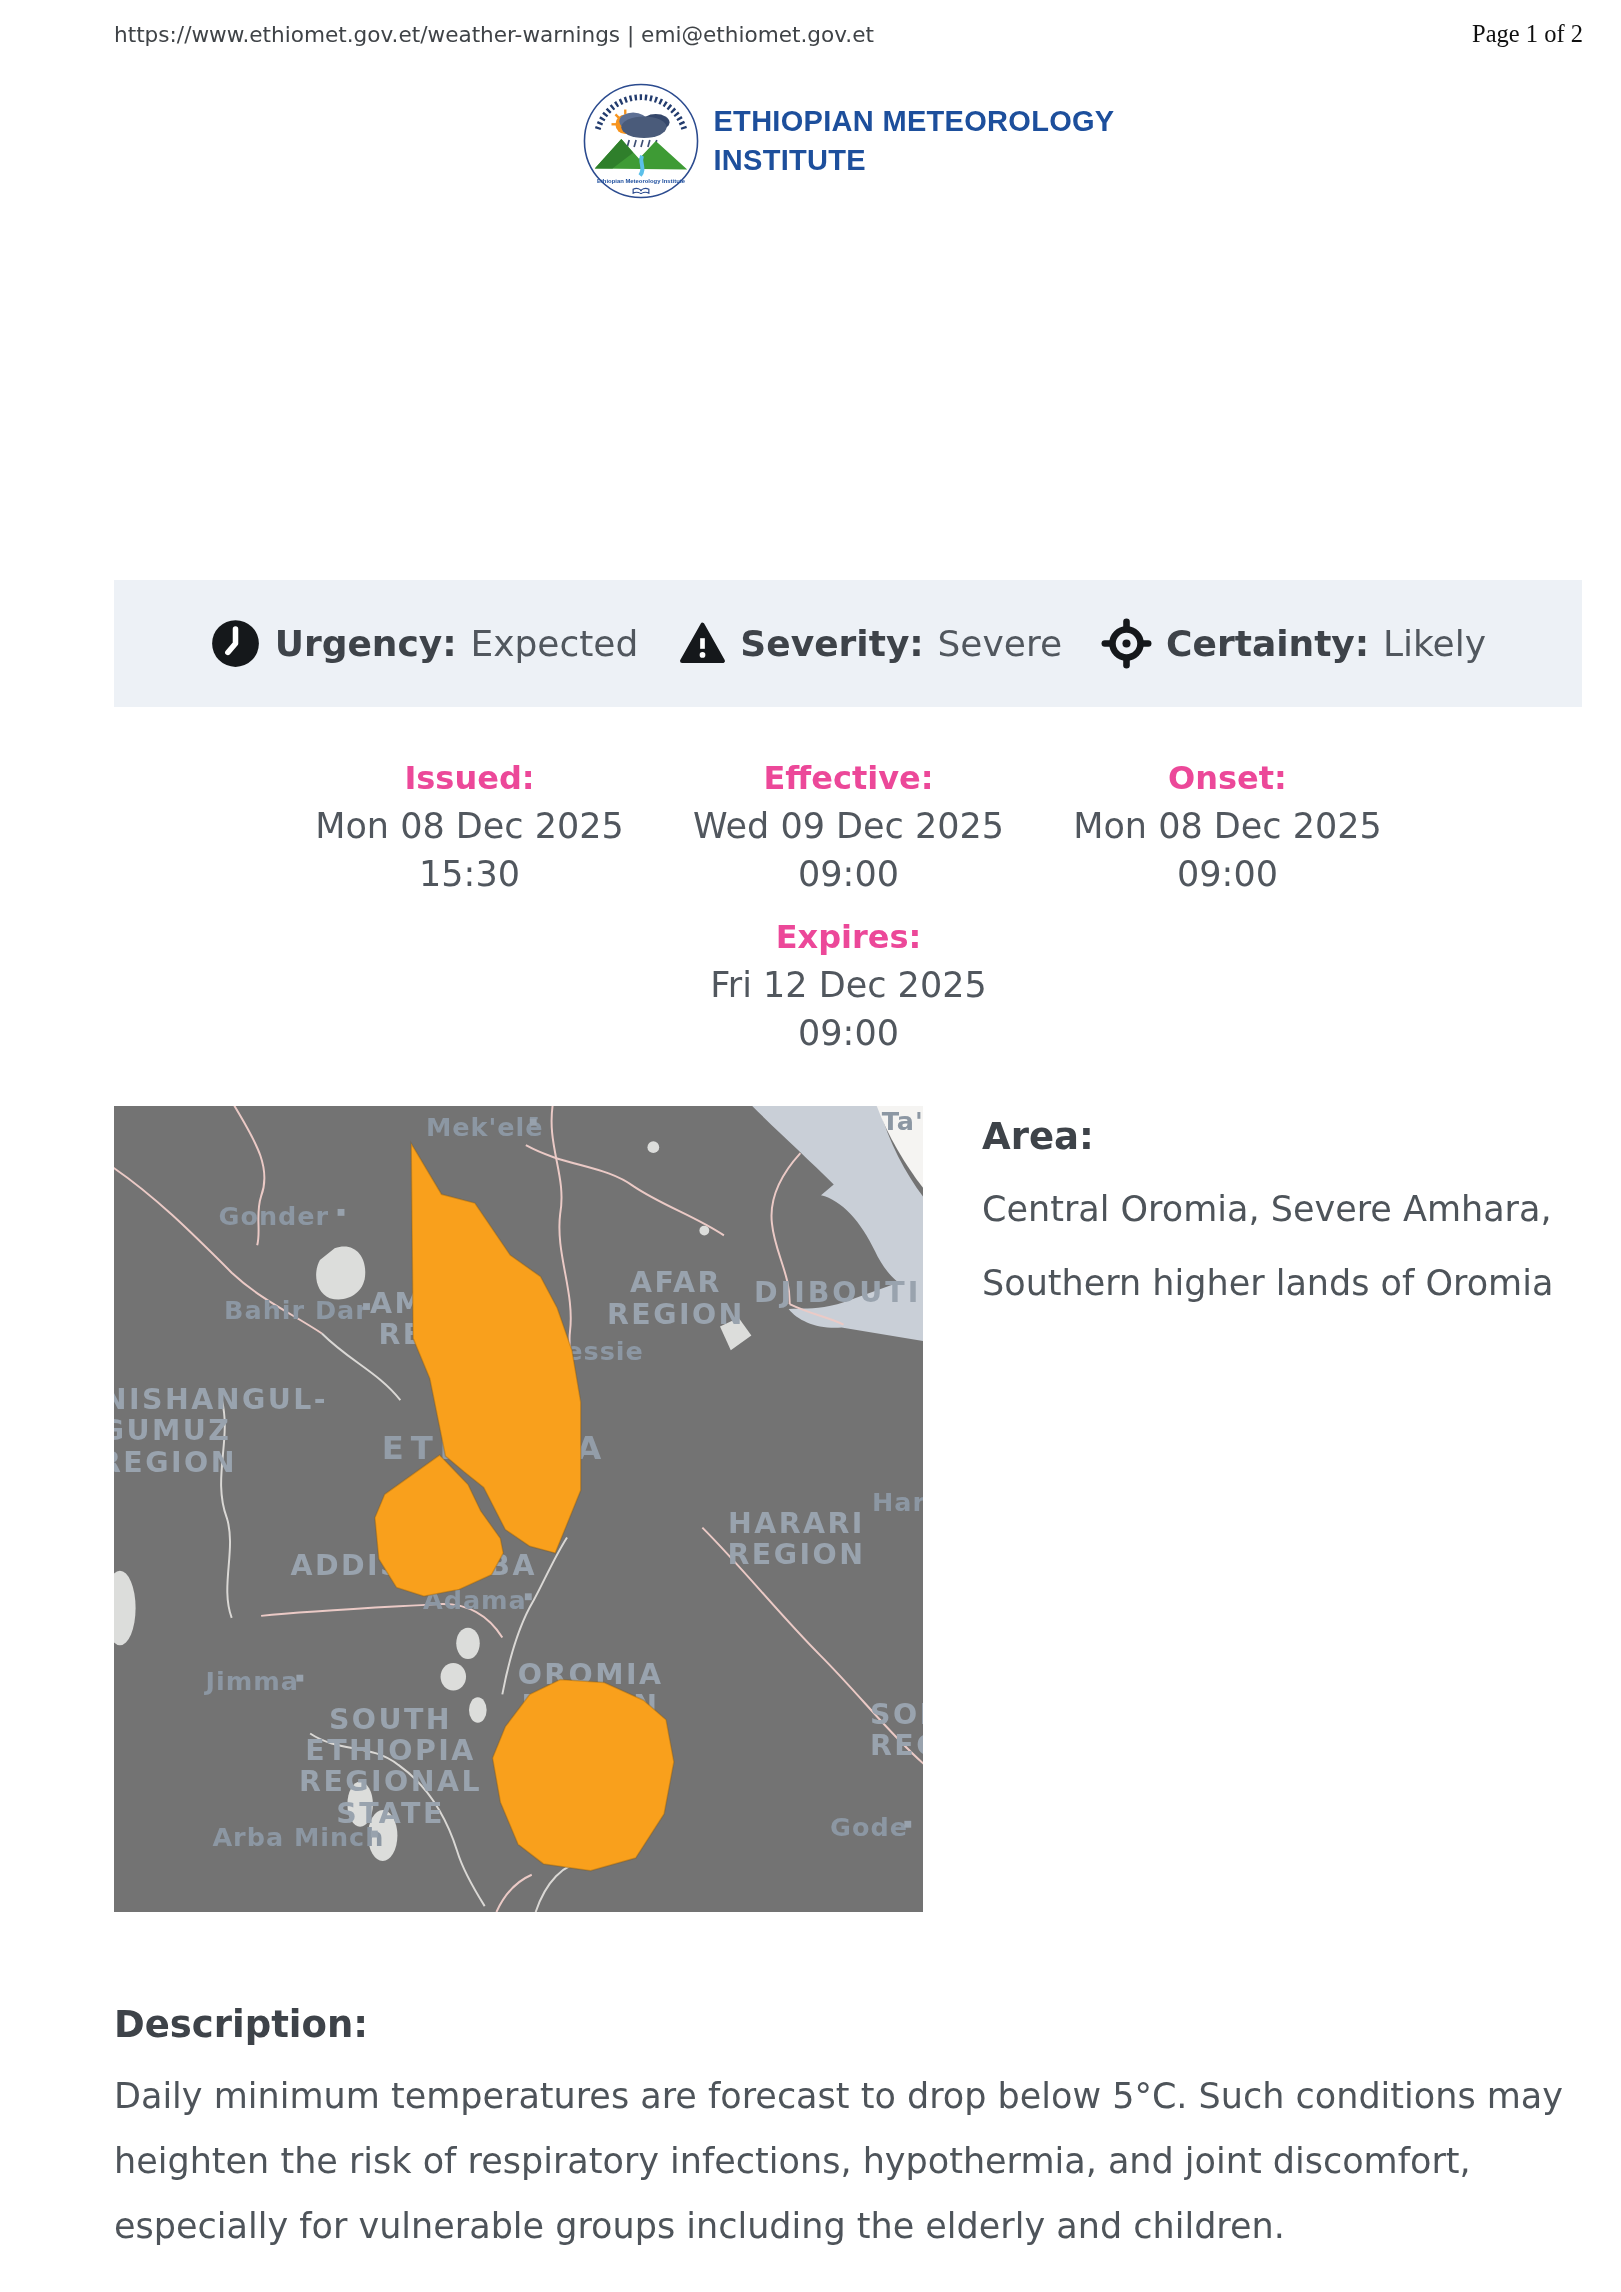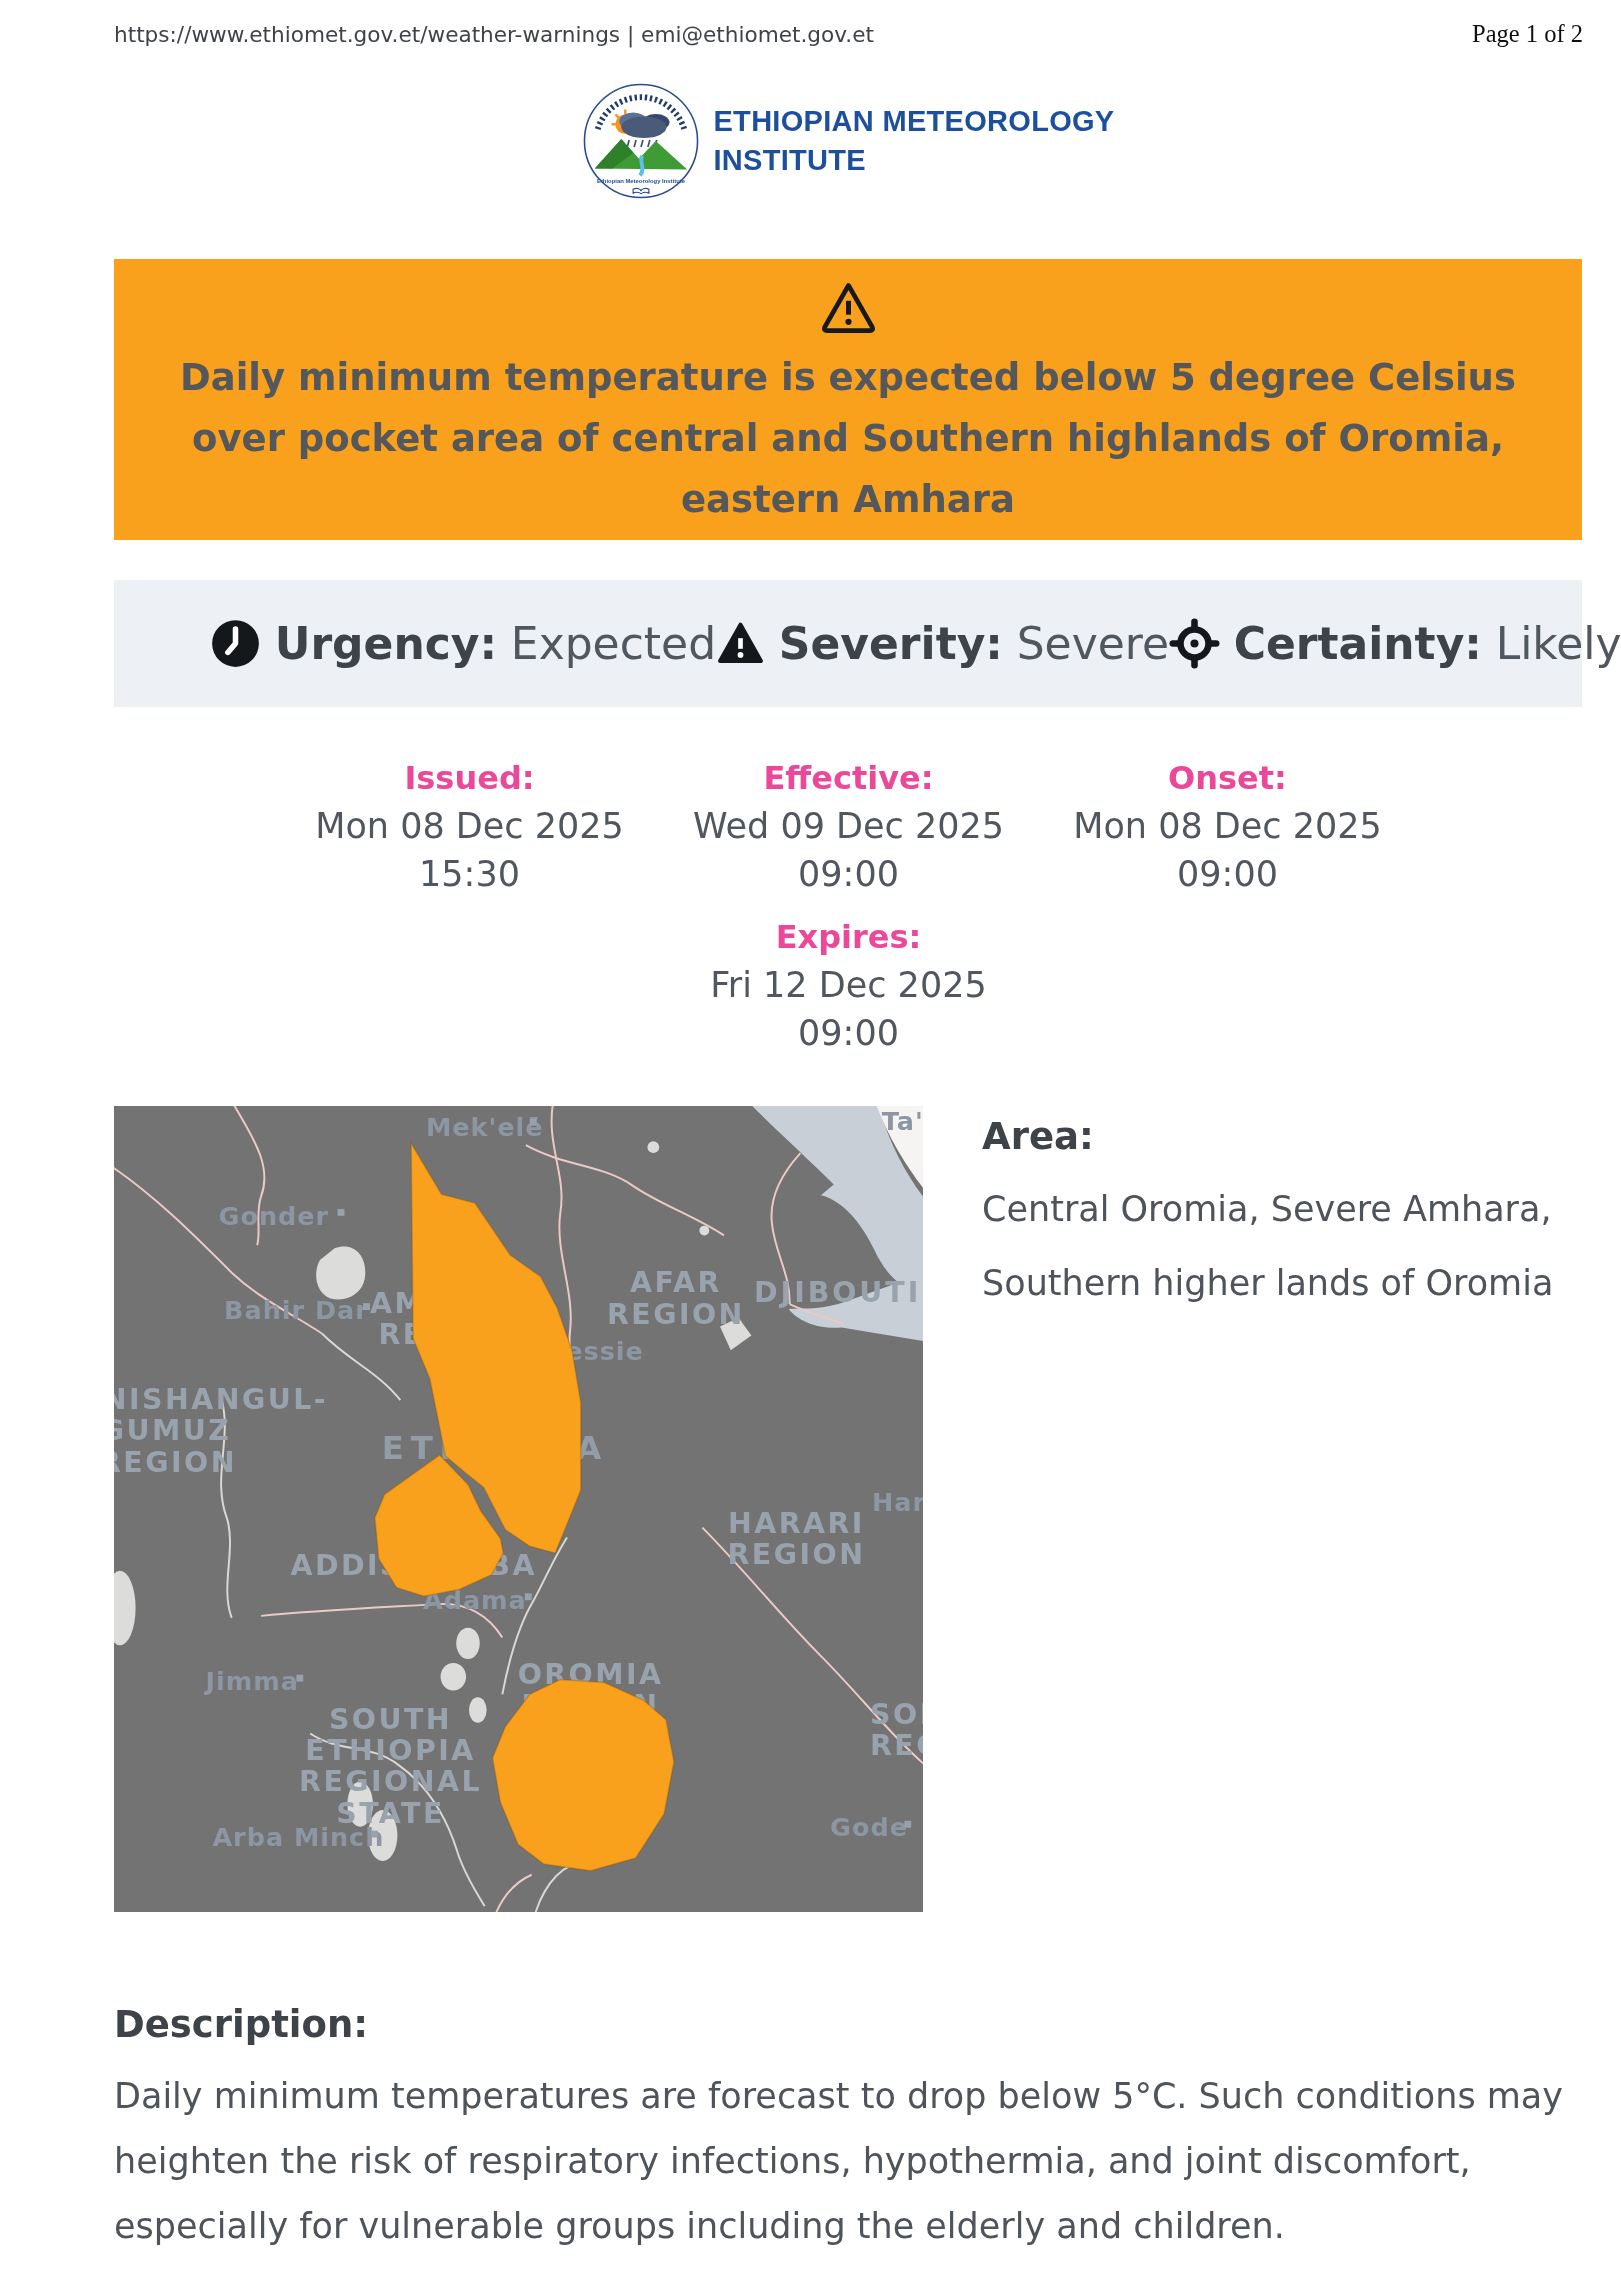--- a/index.html
+++ b/index.html
@@ -17,21 +17,21 @@
 
   .banner{position:absolute;left:76px;top:259px;width:1468px;height:281px;background:#F9A11C;
           text-align:center;}
   .banner-icon{margin-top:19.6px;}
   .banner-title{margin:7.8px auto 0;max-width:1362px;font-weight:bold;font-size:37px;
                 line-height:61px;color:#54585C;}
 
   .attrbar{position:absolute;left:76px;top:580px;width:1468px;height:127px;background:#EDF1F6;
            display:flex;align-items:center;justify-content:space-between;
            padding:0 96px;box-sizing:border-box;}
-  .attr{display:flex;align-items:center;gap:13.7px;font-size:44px;}
+  .attr{display:flex;align-items:center;gap:13.7px;font-size:36px;}
   .attr b{color:#3E4349;}
   .attr span{color:#51575E;}
 
   .timing{position:absolute;left:242px;top:753px;width:1137px;text-align:center;
           font-size:35px;line-height:48px;color:#51575E;}
   .timing-cols{display:flex;}
   .timing-col{flex:1;}
   .timing b{font-size:32px;color:#ec4899;}
   .expires-block{margin-top:13.7px;}
 
@@ -96,28 +96,20 @@
       </g>
       <text x="60" y="103" text-anchor="middle" font-size="6" font-weight="bold" fill="#1D4E9E" font-family="Liberation Sans, sans-serif">Ethiopian Meteorology Institute</text>
       <path d="M 52 109 C 56 107 60 109 60 111 C 60 109 64 107 68 109 L 68 113 C 64 111 60 113 60 114 C 60 113 56 111 52 113 Z" fill="none" stroke="#2B4B8F" stroke-width="1.2"></path>
     </svg>
     <div class="logo-text">
       <div>ETHIOPIAN METEOROLOGY</div>
       <div>INSTITUTE</div>
     </div>
   </div>
 
-  <div class="banner">
-    <svg class="banner-icon" width="61" height="57" viewBox="0 0 24 23">
-      <path d="M12 2.6 L21.6 19.4 Q22.2 20.8 20.6 20.8 L3.4 20.8 Q1.8 20.8 2.4 19.4 Z" fill="none" stroke="#17191C" stroke-width="1.9" stroke-linejoin="round"></path>
-      <line x1="12" y1="8.8" x2="12" y2="14.4" stroke="#17191C" stroke-width="2"></line>
-      <circle cx="12" cy="17.3" r="1.25" fill="#17191C"></circle>
-    </svg>
-    <div class="banner-title">Daily minimum temperature is expected below 5 degree Celsius over pocket area of central and Southern highlands of Oromia, eastern Amhara</div>
-  </div>
 
   <div class="attrbar">
     <div class="attr">
       <svg width="51" height="51" viewBox="0 0 24 24">
         <circle cx="12" cy="12" r="11" fill="#15181B"></circle>
         <path d="M12 5.2 L12 12 L8.4 16.2" fill="none" stroke="#ffffff" stroke-width="2.6" stroke-linecap="round" stroke-linejoin="round"></path>
       </svg>
       <b>Urgency:</b>
       <span>Expected</span>
     </div>

